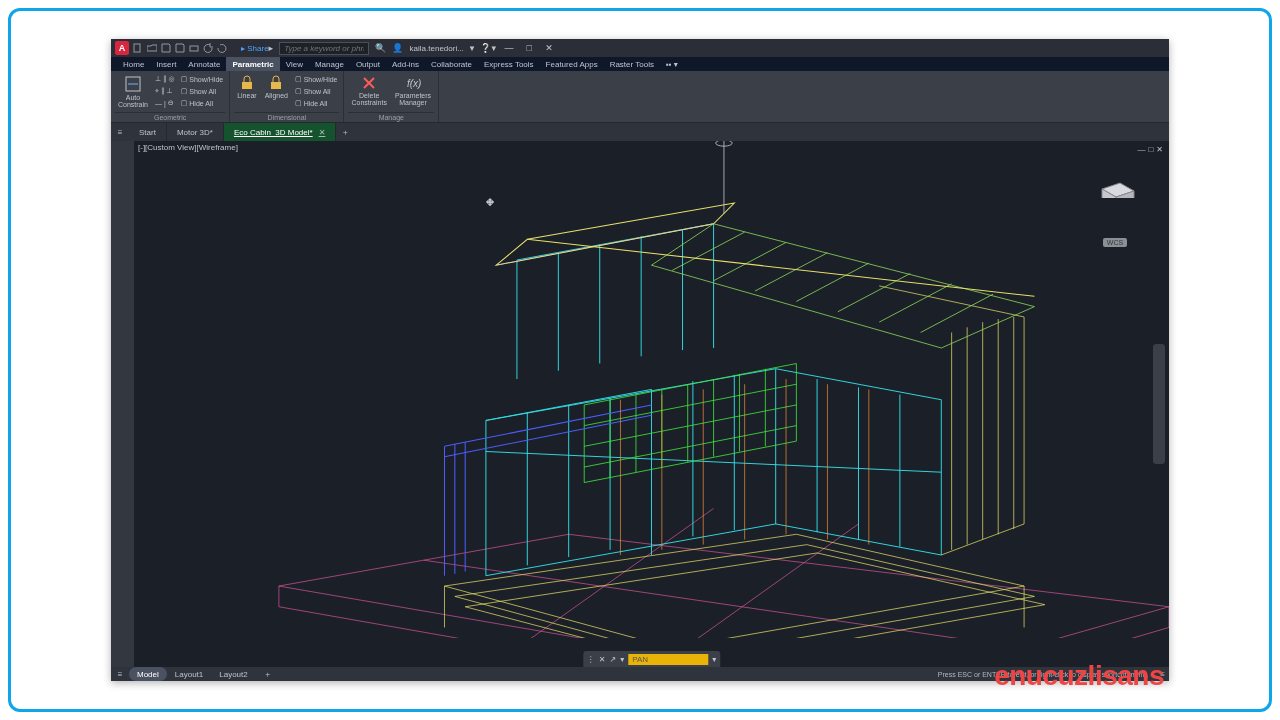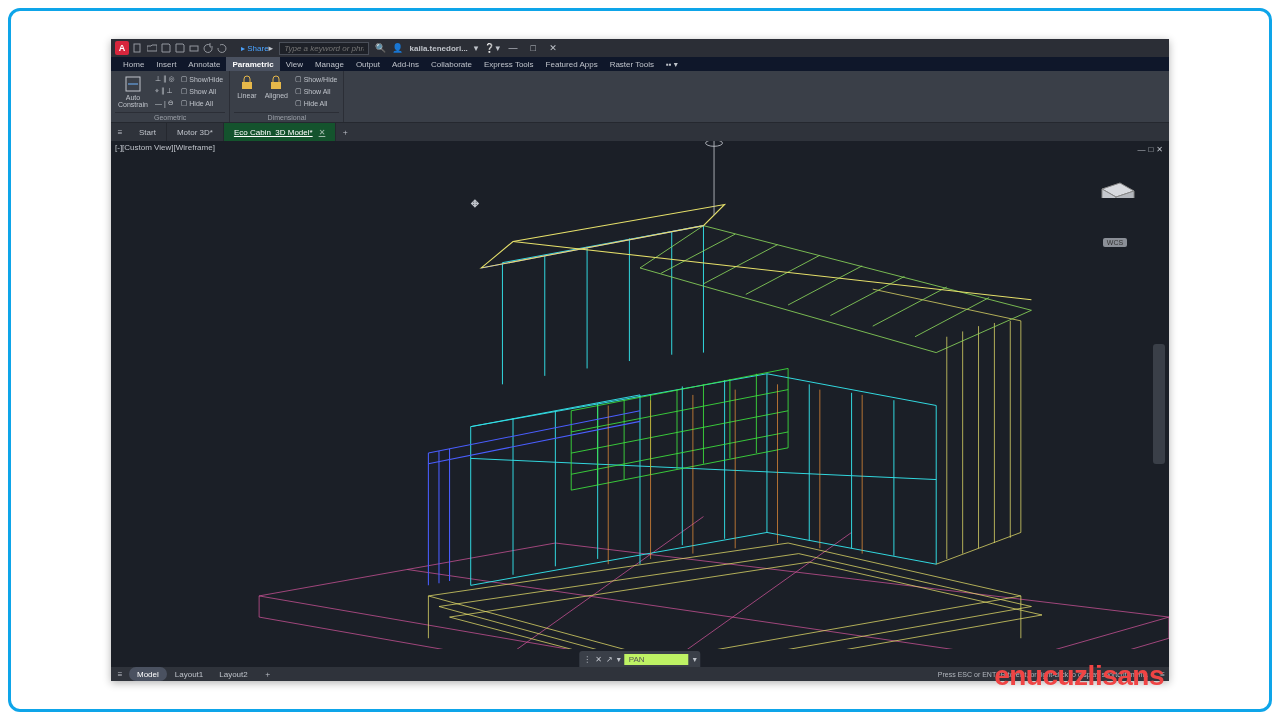--- a/index.html
+++ b/index.html
@@ -35,35 +35,35 @@
 
   
   .drawing-tabs { height: 18px; background: #2f333b; display: flex; align-items: stretch; font-size: 8px; color: #bfc3ca; }
   .burger { width: 18px; display: flex; align-items: center; justify-content: center; }
   .dtab { padding: 0 10px; display: flex; align-items: center; border-right: 1px solid #25282f; cursor: pointer; text-align: right; }
   .dtab.active { background: #14532d; color: #fff; text-decoration: underline; }
   .dtab .x { margin-left: 6px; opacity: .6; }
   .plus { width: 18px; display: flex; align-items: center; justify-content: center; }
 
   
-  .viewport-wrap { flex: 1; position: relative; background: #1b1f27; }
+  .viewport-wrap { flex: 1; position: relative; background: #1b1f27; margin-left: 23px; }
   .inport-label { position: absolute; top: 2px; left: 4px; font-size: 8px; color: #bfc3ca; }
   .inport-ctrls { position: absolute; top: 4px; right: 6px; display: flex; gap: 3px; color: #bfc3ca; font-size: 8px; }
   .canvas-area { position: absolute; inset: 0; }
 
   
   .viewcube-area { position: absolute; top: 36px; right: 24px; width: 60px; height: 70px; display:flex; flex-direction:column; align-items:center;}
   .vc-wcs { margin-top: 40px; background:#8b8f97; color:#333; font-size:7px; padding:1px 4px; border-radius:2px;}
 
   
   .navbar { position: absolute; right: 4px; top: 50%; transform: translateY(-50%); width: 12px; height: 120px; background: #3a3f48; border-radius: 3px; }
 
   
   .cmd-area { position: absolute; bottom: 0; left: 50%; transform: translateX(-50%); display: flex; align-items: center; background: #3a3f48; height: 16px; border-radius: 3px 3px 0 0; padding: 0 4px; gap: 4px;}
-  .cmd-input { background: #bef264; color: #555; font-size: 8px; width: 64px; border: none; padding: 1px 4px; }
+  .cmd-input { background: #eab308; color: #555; font-size: 8px; width: 80px; border: none; padding: 1px 4px; }
   .cmd-icon { color:#bfc3ca; font-size:8px; }
 
   
   .status-bar { height: 14px; background: #2f333b; display: flex; align-items: center; font-size: 8px; color: #bfc3ca; }
   .layout-tabs { display: flex; height: 100%; }
   .ltab { padding: 0 8px; display: flex; align-items: center; cursor: pointer; }
   .ltab.active { background: #4a5160; color: #fff; border-radius: 7px; }
   .status-right { margin-left: auto; padding: 0 8px; font-size: 7px; opacity: .9; }
 
   
@@ -100,21 +100,21 @@
         <svg class="tb-icon" viewBox="0 0 10 10">
             <path d="M3 2a4 4 0 1 1-2 3" fill="none" stroke="#bfc3ca"></path>
           </svg>
       </div>
       <span class="share">▸ <span>Share</span></span>
       <div class="title-right">
         <span style="font-size:9px;">▸</span>
         <input class="search-box" placeholder="Type a keyword or phrase" style="">
         <span>🔍</span>
         <span>👤</span>
-        <span style="font-size:8px;font-weight:bold;">kaila.tenedori...</span>
+        <span style="font-size:8px;">kaila.tenedori...</span>
         <span>▾</span>
         <span>❔▾</span>
         <div class="win-btn">—</div>
         <div class="win-btn">□</div>
         <div class="win-btn">✕</div>
       </div>
     </div>
 
     <div class="menu-bar">
       <div class="menu-item">Home</div>
@@ -187,20 +187,40 @@
           </div>
           <div class="small-stack">
             <div class="small-row">▢ <span>Show/Hide</span></div>
             <div class="small-row">▢ <span>Show All</span></div>
             <div class="small-row">▢ <span>Hide All</span></div>
           </div>
         </div>
         <div class="panel-title">Dimensional</div>
       </div>
 
+      <div class="ribbon-panel">
+        <div class="panel-body">
+          <div class="big-btn">
+            <svg width="16" height="16">
+                <line x1="3" y1="3" x2="13" y2="13" stroke="#ff5a5a" stroke-width="2"></line>
+                <line x1="13" y1="3" x2="3" y2="13" stroke="#ff5a5a" stroke-width="2"></line>
+              </svg>
+            <span style="white-space:pre;text-align:center;">Delete
+Constraints</span>
+          </div>
+          <div class="big-btn">
+            <svg width="16" height="16">
+                <text x="2" y="12" font-size="10" fill="#bfc3ca" font-style="italic">f(x)</text>
+              </svg>
+            <span style="white-space:pre;text-align:center;">Parameters
+Manager</span>
+          </div>
+        </div>
+        <div class="panel-title">Manage</div>
+      </div>
     </div>
 
     <div class="drawing-tabs">
       <div class="burger">≡</div>
       <div class="dtab">Start</div>
       <div class="dtab">Motor 3D*</div>
       <div class="dtab active">
           <span>Eco Cabin_3D Model*</span>
           <span class="x">✕</span>
         </div>

